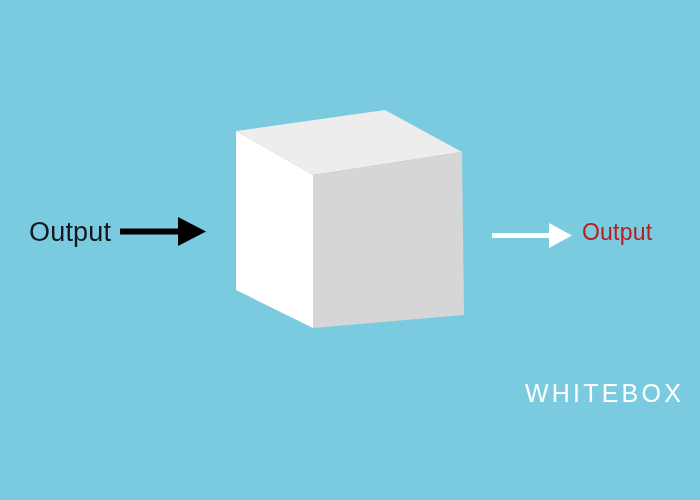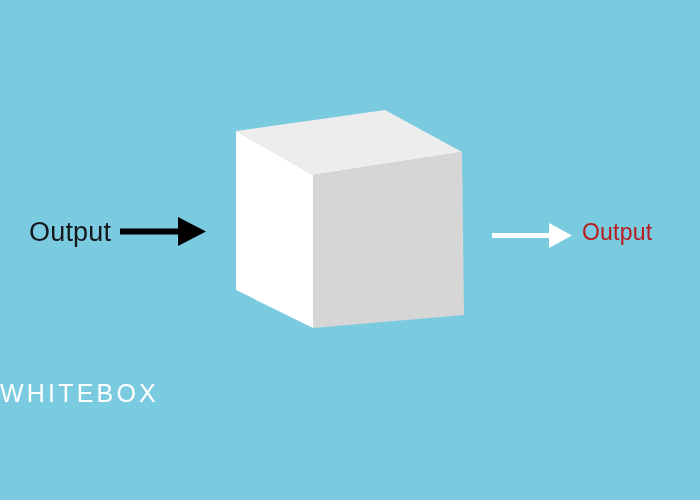--- a/index.html
+++ b/index.html
@@ -42,25 +42,26 @@
     left: 582px;
     top: 221px;
     font-size: 23px;
     color: #b91c1c;
     letter-spacing: 0.2px;
   }
   #box-caption {
     left: 0;
     top: 381px;
     width: 644px;
-    text-align: left;
+    text-align: right;
     font-size: 25px;
     color: #FFFFFF;
     letter-spacing: 3.2px;
     font-weight: 400;
+    padding-left: 40px;
   }
 </style>
 </head>
 <body>
 
 <div id="stage">
 
   <svg id="diagram-svg" viewBox="0 0 700 500">
 
     <g>

